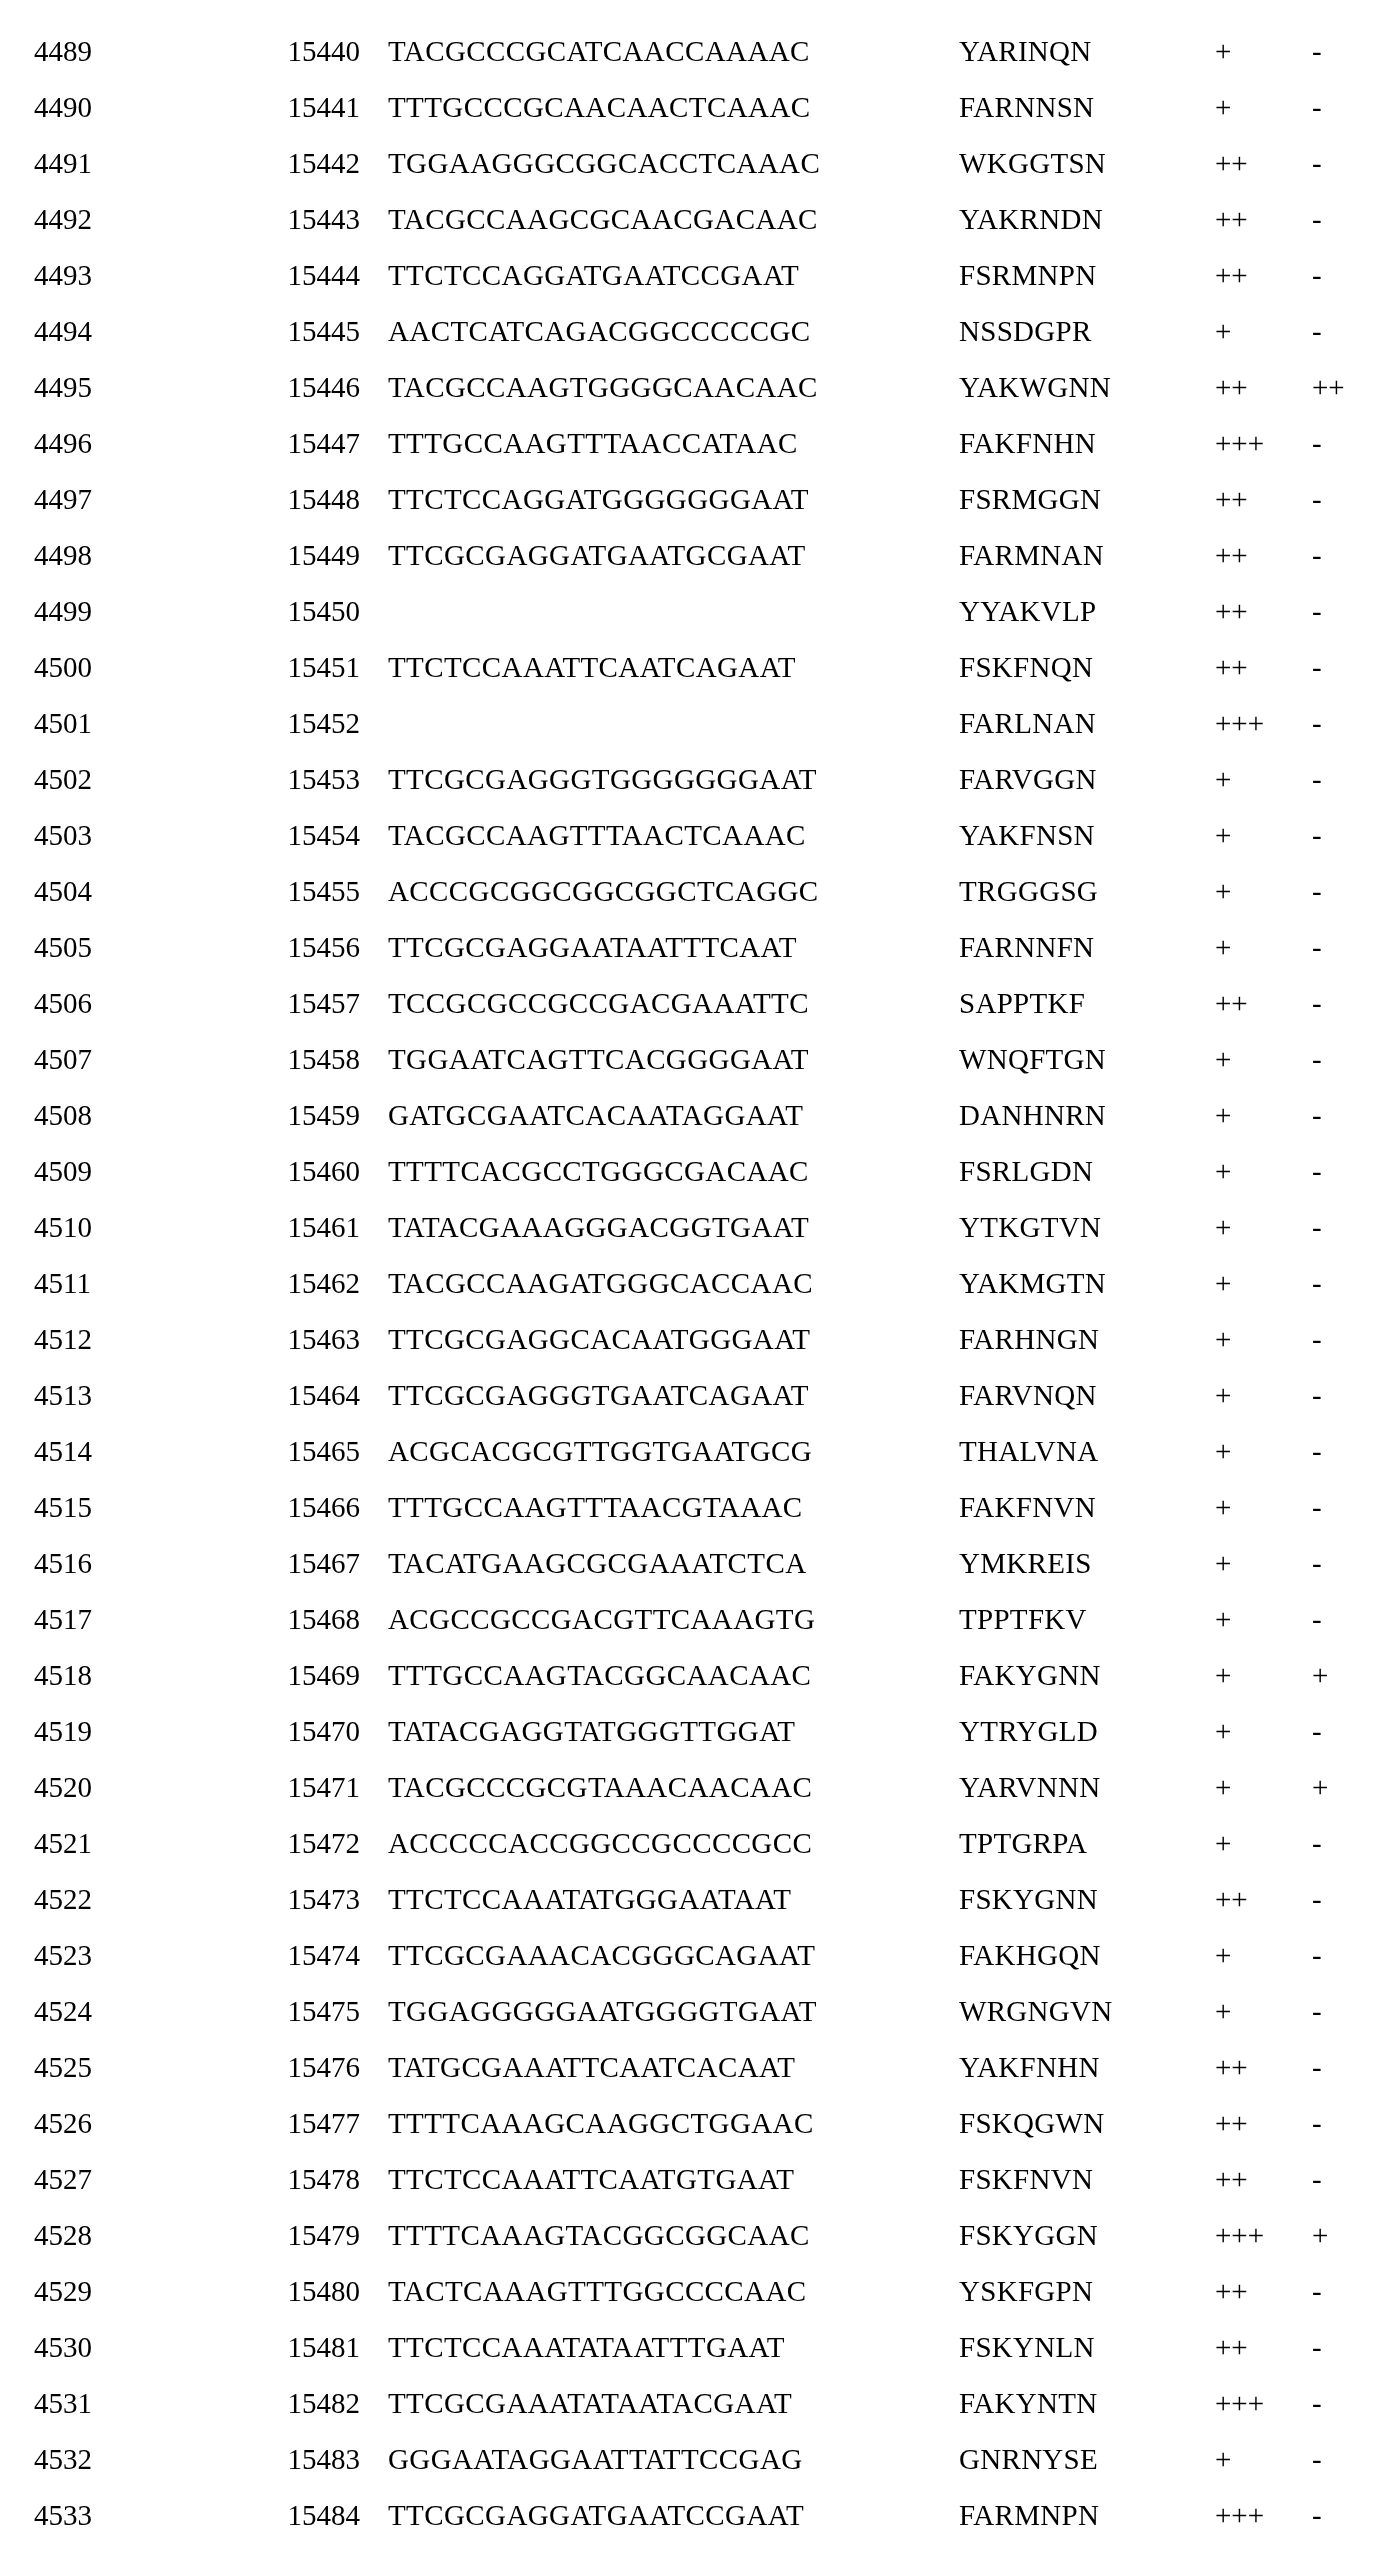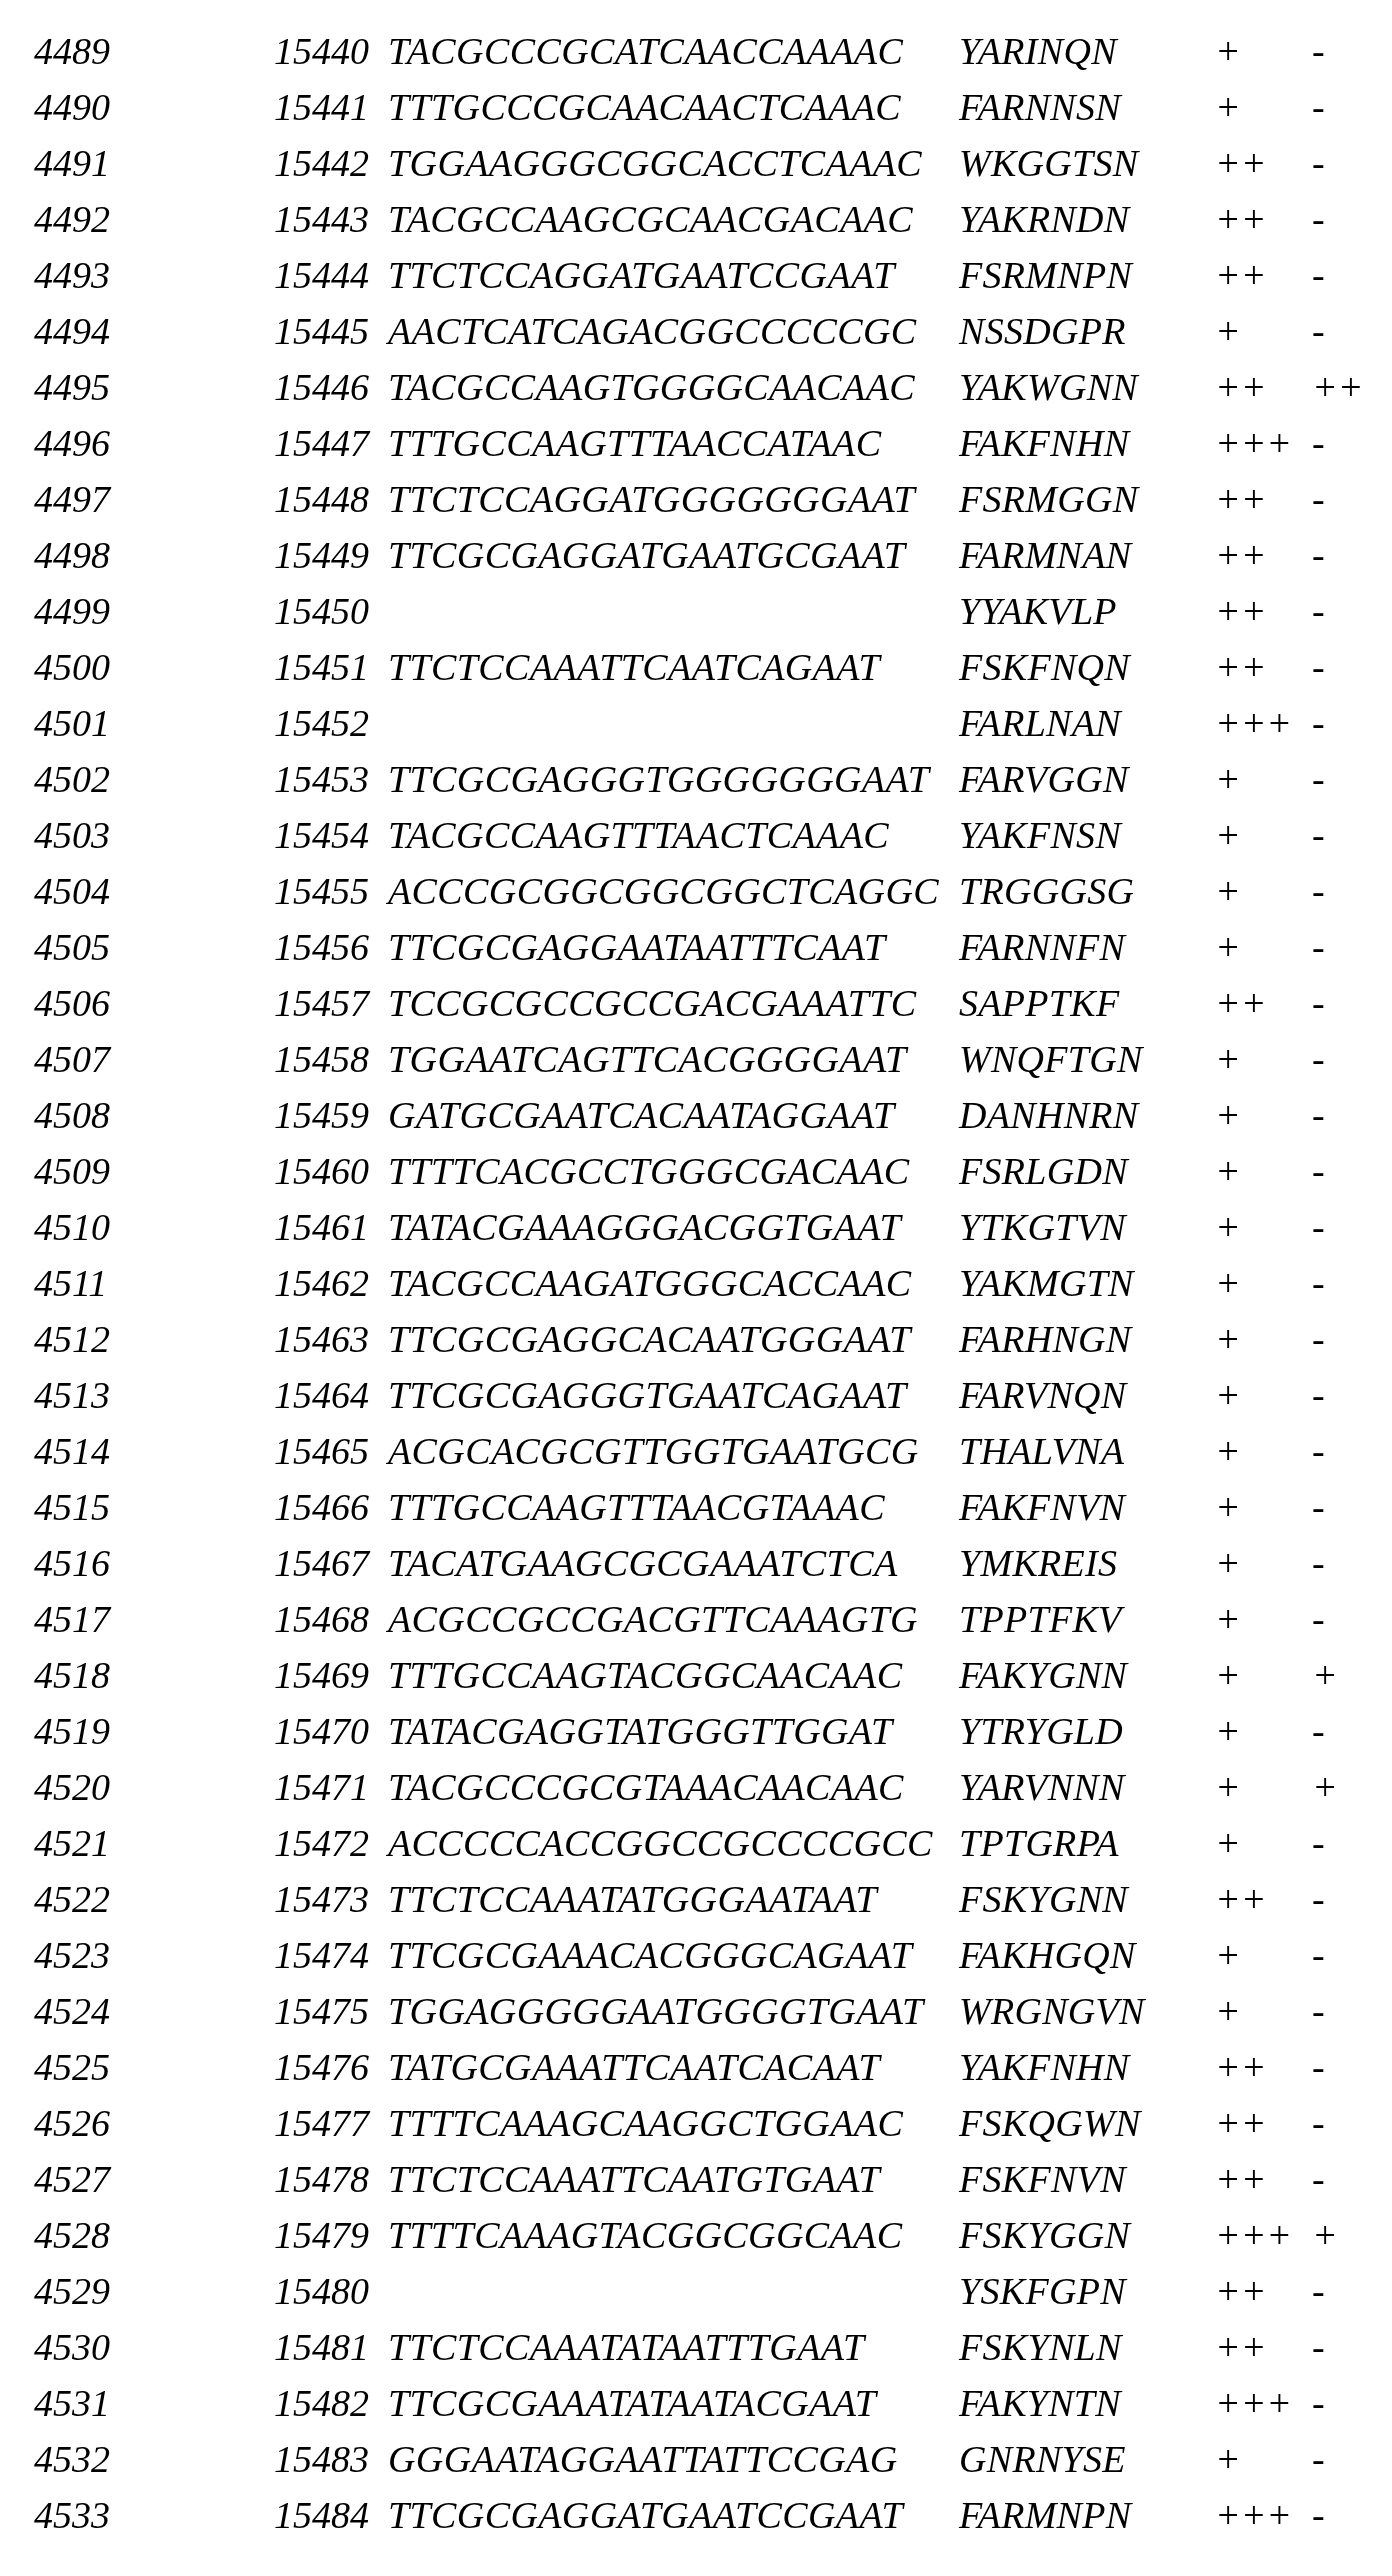--- a/index.html
+++ b/index.html
@@ -1,19 +1,19 @@
 <!DOCTYPE html>
 <html style="font-size:14px"><head>
 <meta charset="utf-8">
 <style>
   html, body { margin: 0; padding: 0; background: #ffffff; }
   body { width: 1392px; height: 2576px; position: relative; overflow: hidden;
          font-family: "Liberation Serif", "DejaVu Serif", serif; color: #000; }
   #table { position: absolute; left: 0; top: 29px; width: 1392px; }
-  .row { position: relative; height: 56px; font-size: 38px; line-height: 44px; font-style: italic; }
+  .row { position: relative; height: 56px; font-size: 29px; line-height: 44px; }
   .c { position: absolute; top: 0; white-space: nowrap; }
   .id { left: 34px; }
   .num { left: 274px; width: 86px; text-align: right; }
   .seq { left: 388px; letter-spacing: 0.4px; }
   .pep { left: 959px; letter-spacing: 0.3px; }
   .s1 { left: 1215px; }
   .s2 { left: 1312px; }
 </style>
 </head>
 <body>
@@ -333,20 +333,21 @@
     <span class="c id">4528</span>
     <span class="c num">15479</span>
     <span class="c seq">TTTTCAAAGTACGGCGGCAAC</span>
     <span class="c pep">FSKYGGN</span>
     <span class="c s1">+++</span>
     <span class="c s2">+</span>
   </div>
     <div class="row">
     <span class="c id">4529</span>
     <span class="c num">15480</span>
+    <span class="c seq">TACTCAAAGTTTGGCCCCAAC</span>
     <span class="c pep">YSKFGPN</span>
     <span class="c s1">++</span>
     <span class="c s2">-</span>
   </div>
     <div class="row">
     <span class="c id">4530</span>
     <span class="c num">15481</span>
     <span class="c seq">TTCTCCAAATATAATTTGAAT</span>
     <span class="c pep">FSKYNLN</span>
     <span class="c s1">++</span>

